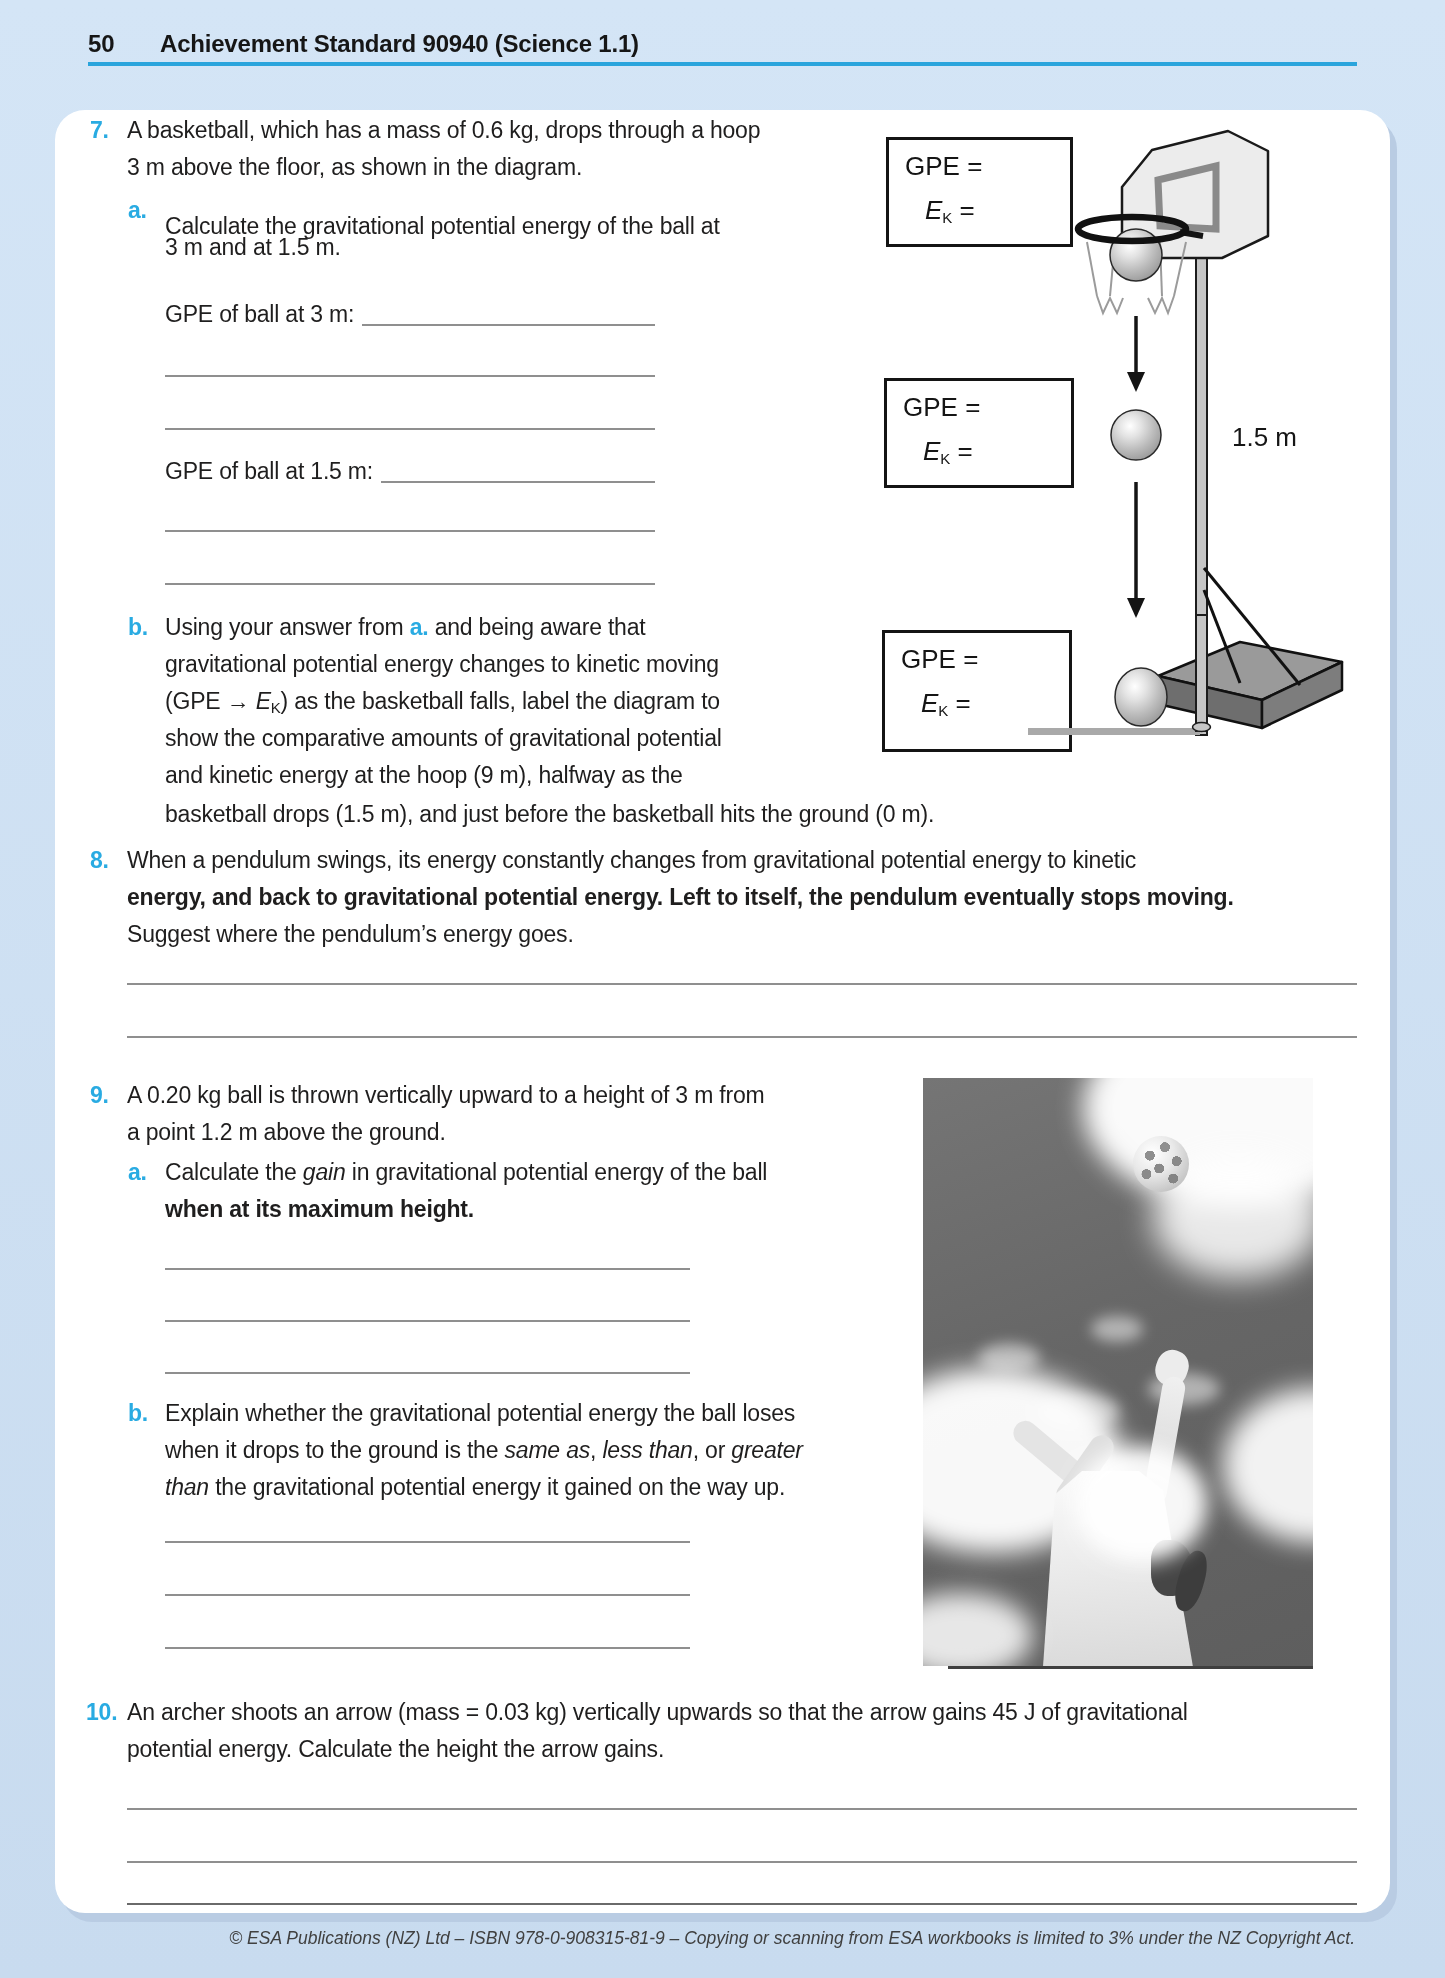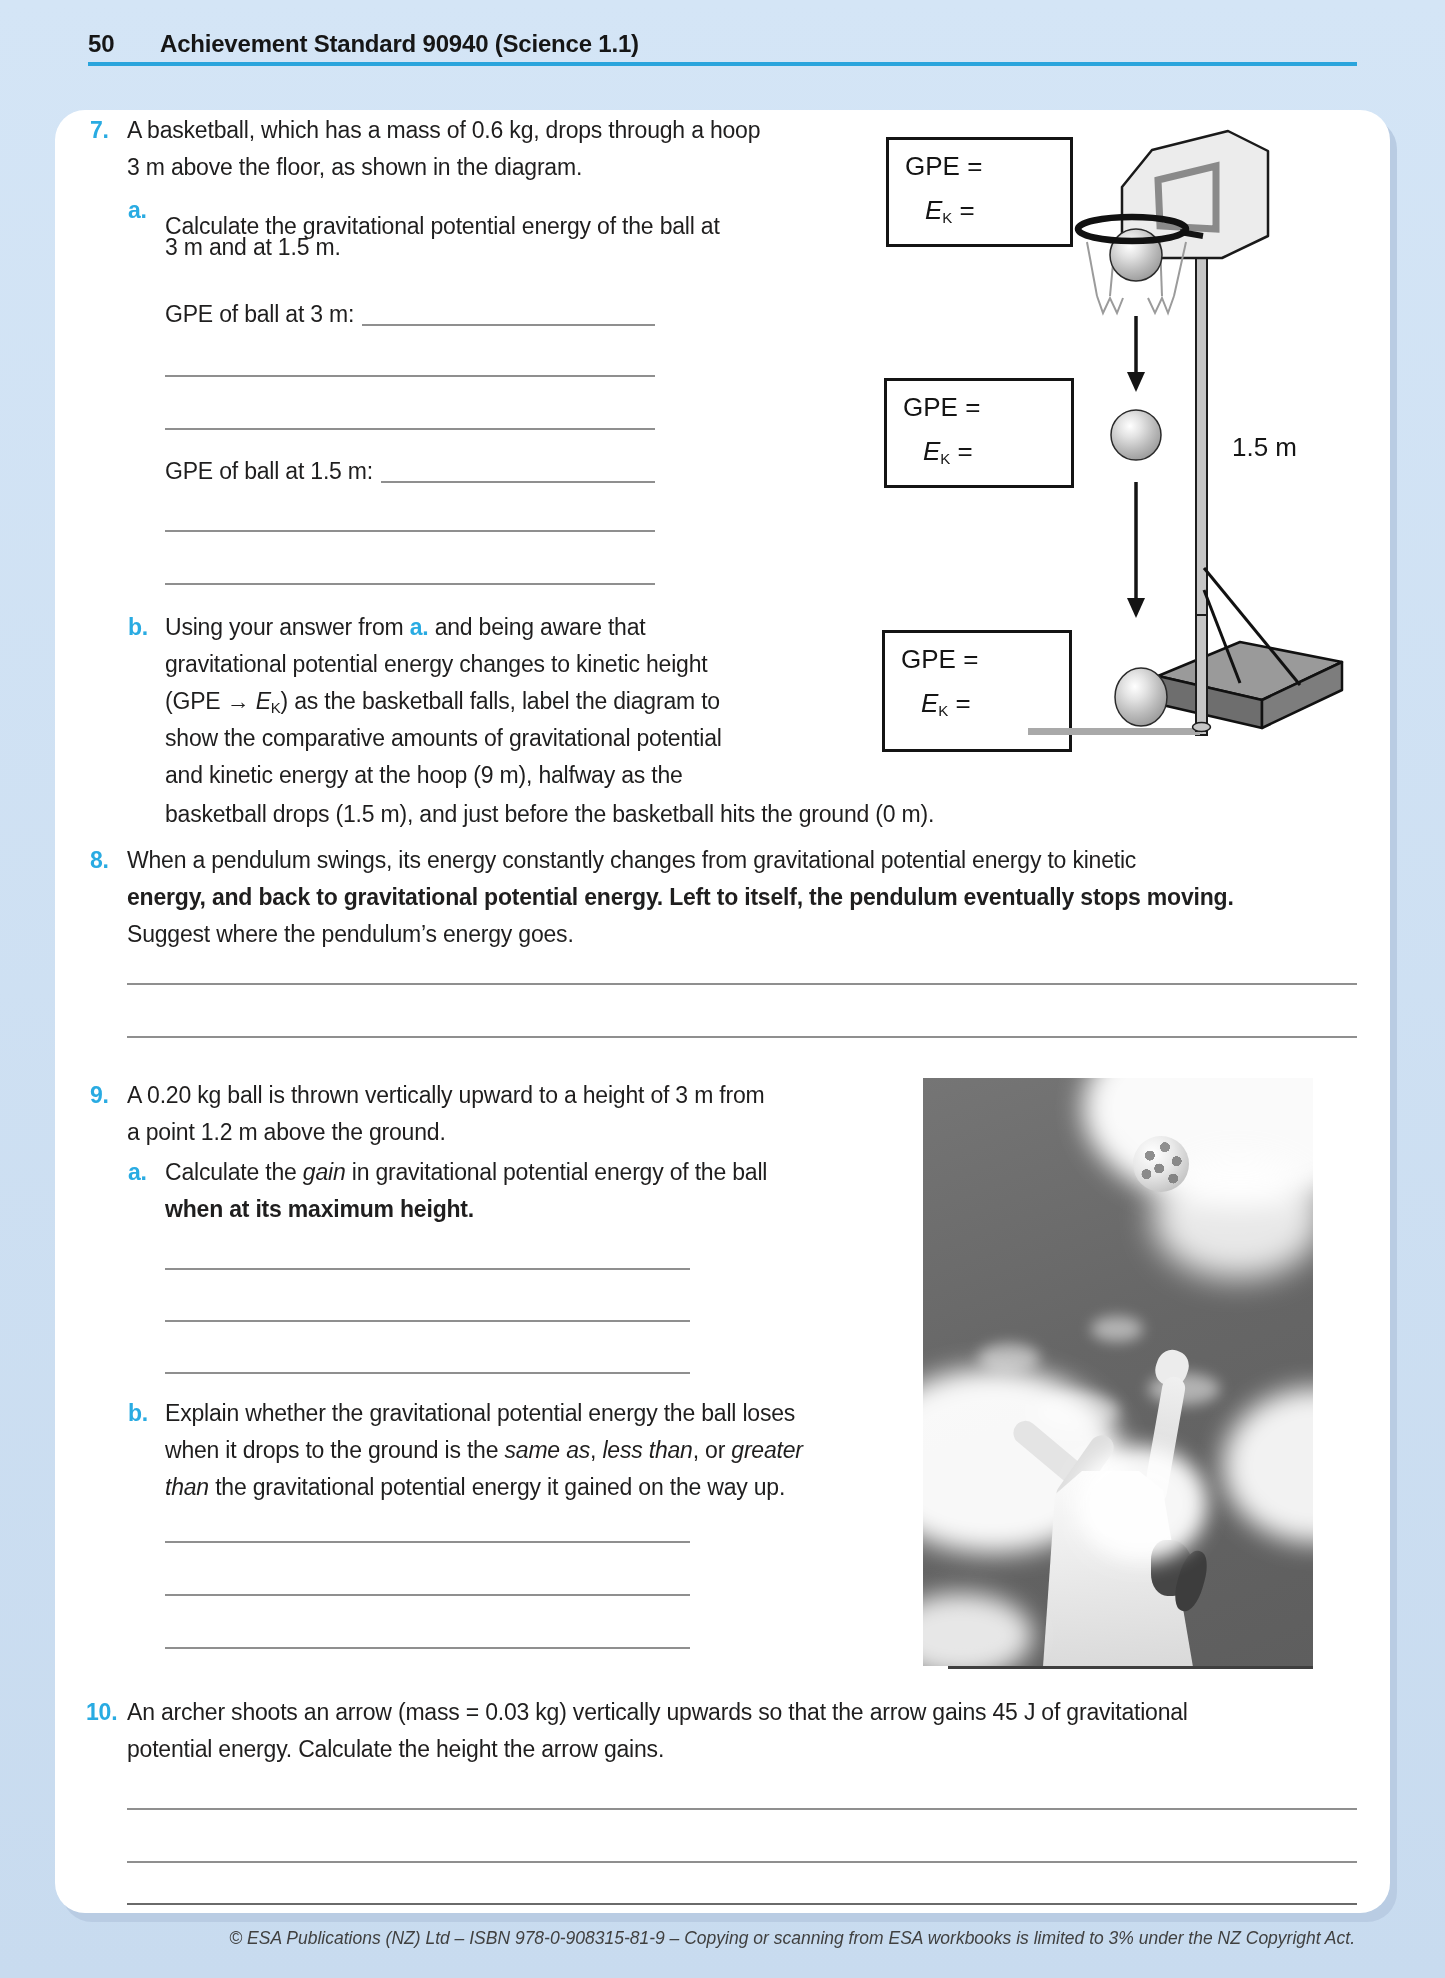--- a/index.html
+++ b/index.html
@@ -74,39 +74,39 @@
 
 <div class="labelrow" style="left:165px;top:454px;width:490px;">
   <span class="lbl">GPE of ball at 1.5 m:</span>
   <span class="fill"></span>
 </div>
 <div class="ansline" style="left:165px;top:530px;width:490px;"></div>
 <div class="ansline" style="left:165px;top:583px;width:490px;"></div>
 
 <div class="t accent" style="left:128px;top:610px;">b.</div>
 <div class="t" style="left:165px;top:610px;"><span>Using your answer from </span><span class="accent">a.</span><span> and being aware that</span></div>
-<div class="t" style="left:165px;top:647px;">gravitational potential energy changes to kinetic height</div>
+<div class="t" style="left:165px;top:647px;">gravitational potential energy changes to kinetic moving</div>
 <div class="t" style="left:165px;top:684px;"><span>(GPE → </span><span class="it">E</span><span class="ek-sub">K</span><span>) as the basketball falls, label the diagram to</span></div>
 <div class="t" style="left:165px;top:721px;">show the comparative amounts of gravitational potential</div>
 <div class="t" style="left:165px;top:758px;">and kinetic energy at the hoop (9 m), halfway as the</div>
 <div class="t" style="left:165px;top:797px;">basketball drops (1.5 m), and just before the basketball hits the ground (0 m).</div>
 
 <div class="gpebox" style="left:886px;top:137px;width:181px;height:104px;">
   <div class="r1">GPE =</div>
   <div class="r2"><span class="it">E</span><span class="subk">K</span><span> =</span></div>
 </div>
 <div class="gpebox" style="left:884px;top:378px;width:184px;height:104px;">
   <div class="r1">GPE =</div>
   <div class="r2"><span class="it">E</span><span class="subk">K</span><span> =</span></div>
 </div>
 <div class="gpebox" style="left:882px;top:630px;width:184px;height:116px;">
   <div class="r1">GPE =</div>
   <div class="r2"><span class="it">E</span><span class="subk">K</span><span> =</span></div>
 </div>
-<div class="hlabel" style="left:1232px;top:432px;">1.5 m</div>
+<div class="hlabel" style="left:1232px;top:422px;">1.5 m</div>
 
 <svg class="diagram-svg" width="372" height="650" viewBox="0 0 372 650">
   <defs>
     <radialGradient id="ballg" cx="38%" cy="32%" r="80%">
       <stop offset="0%" stop-color="#ffffff"></stop>
       <stop offset="28%" stop-color="#e3e3e3"></stop>
       <stop offset="60%" stop-color="#bcbcbc"></stop>
       <stop offset="100%" stop-color="#8f8f8f"></stop>
     </radialGradient>
   </defs>

